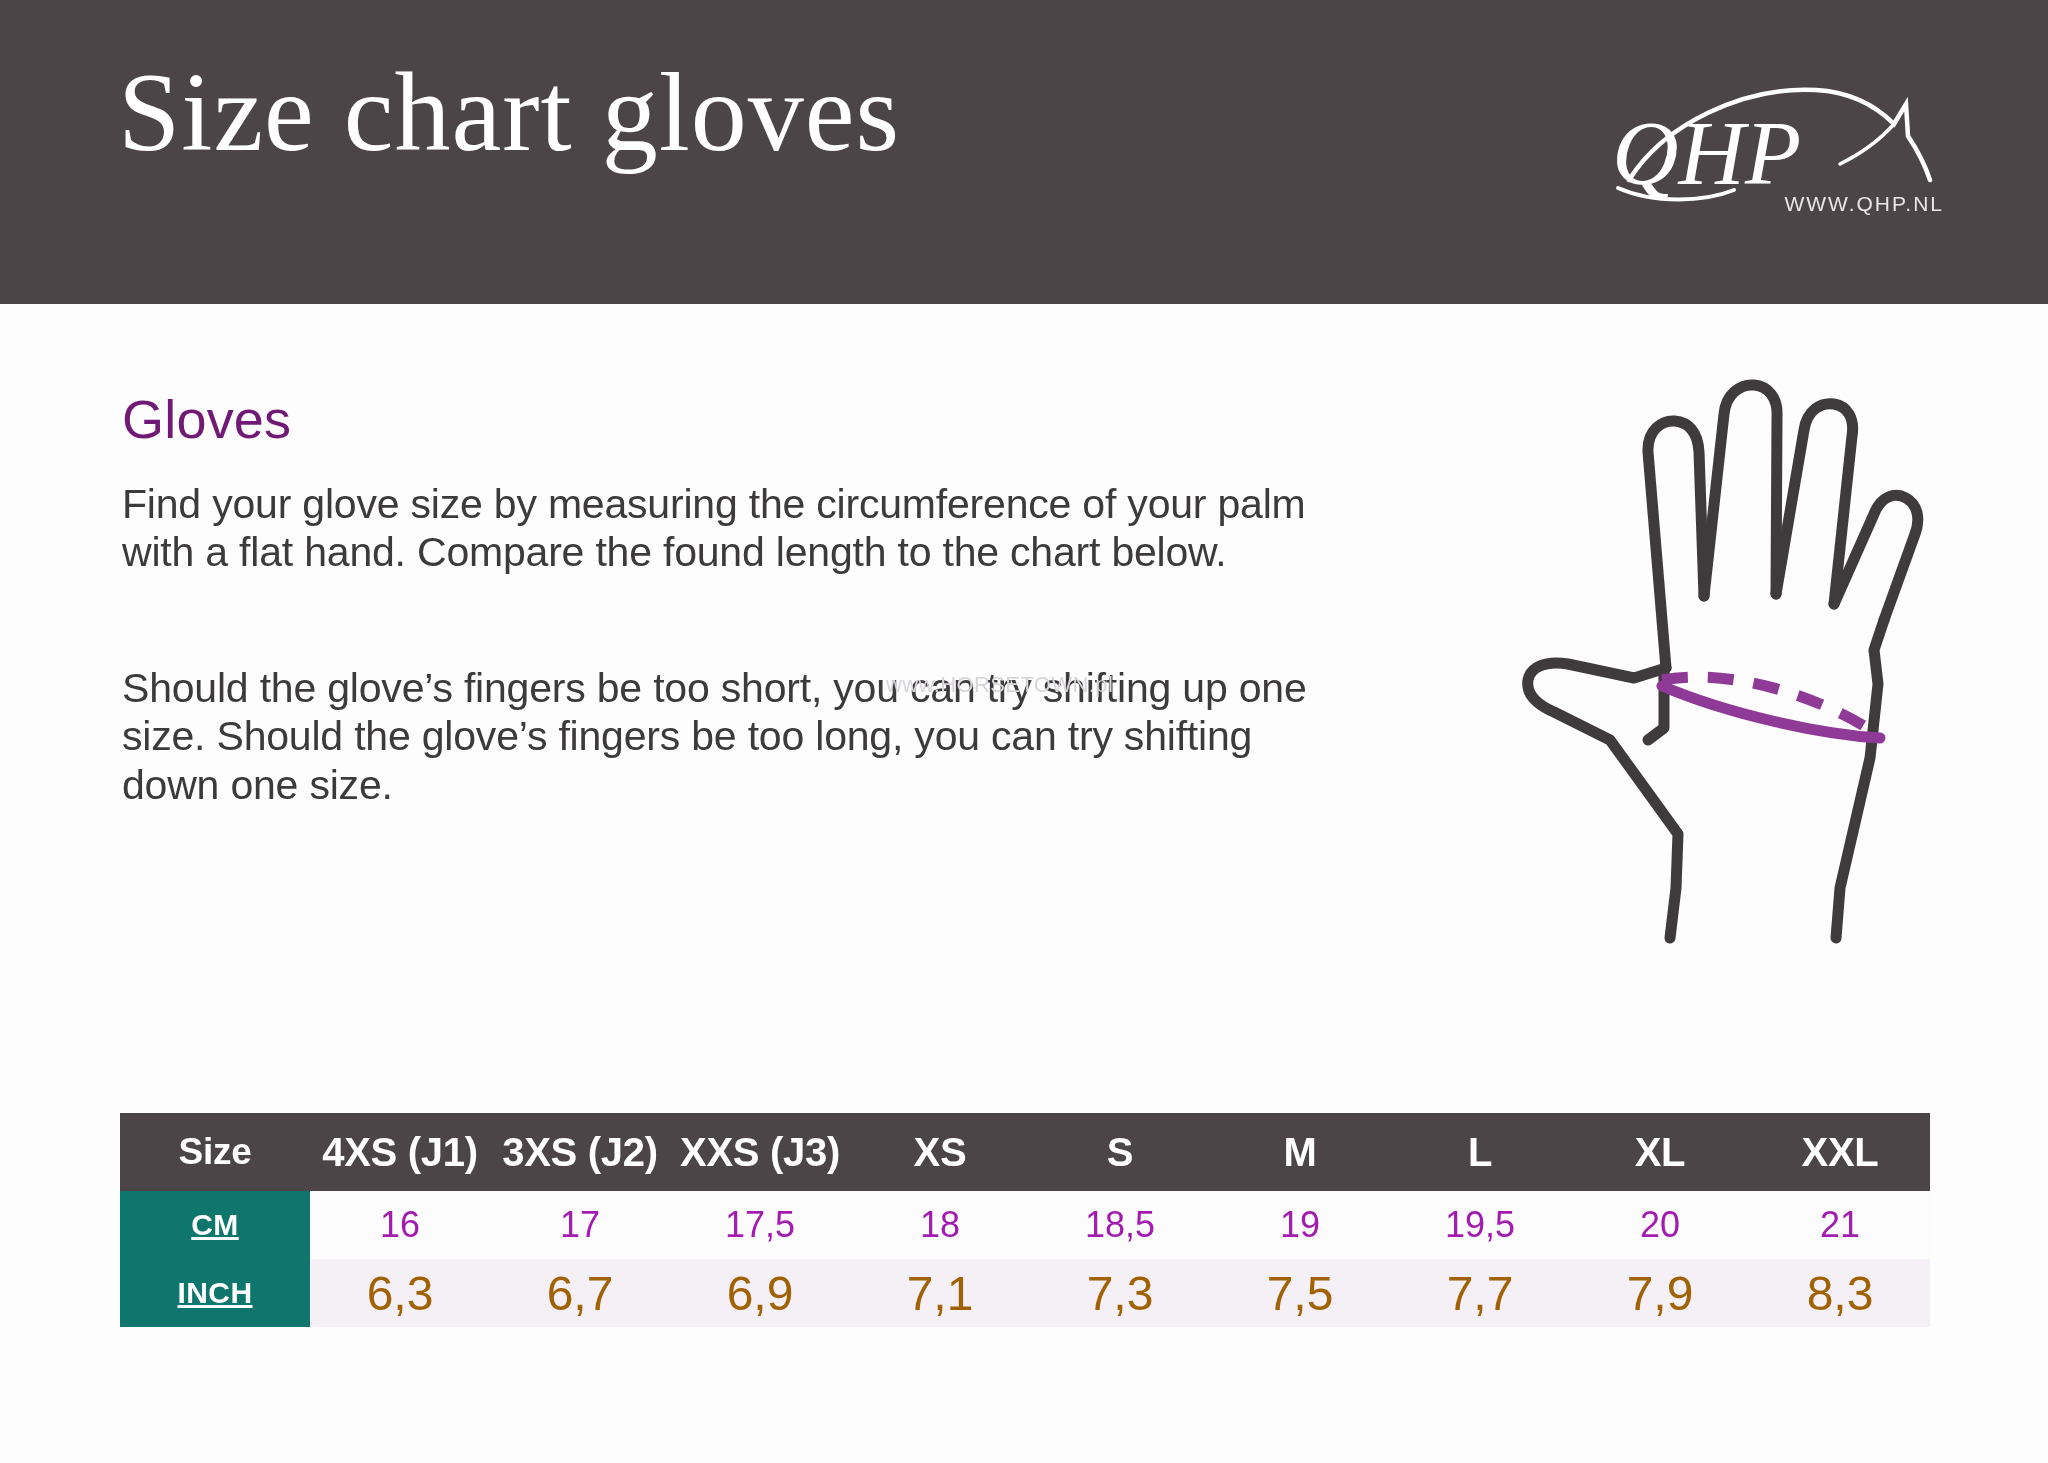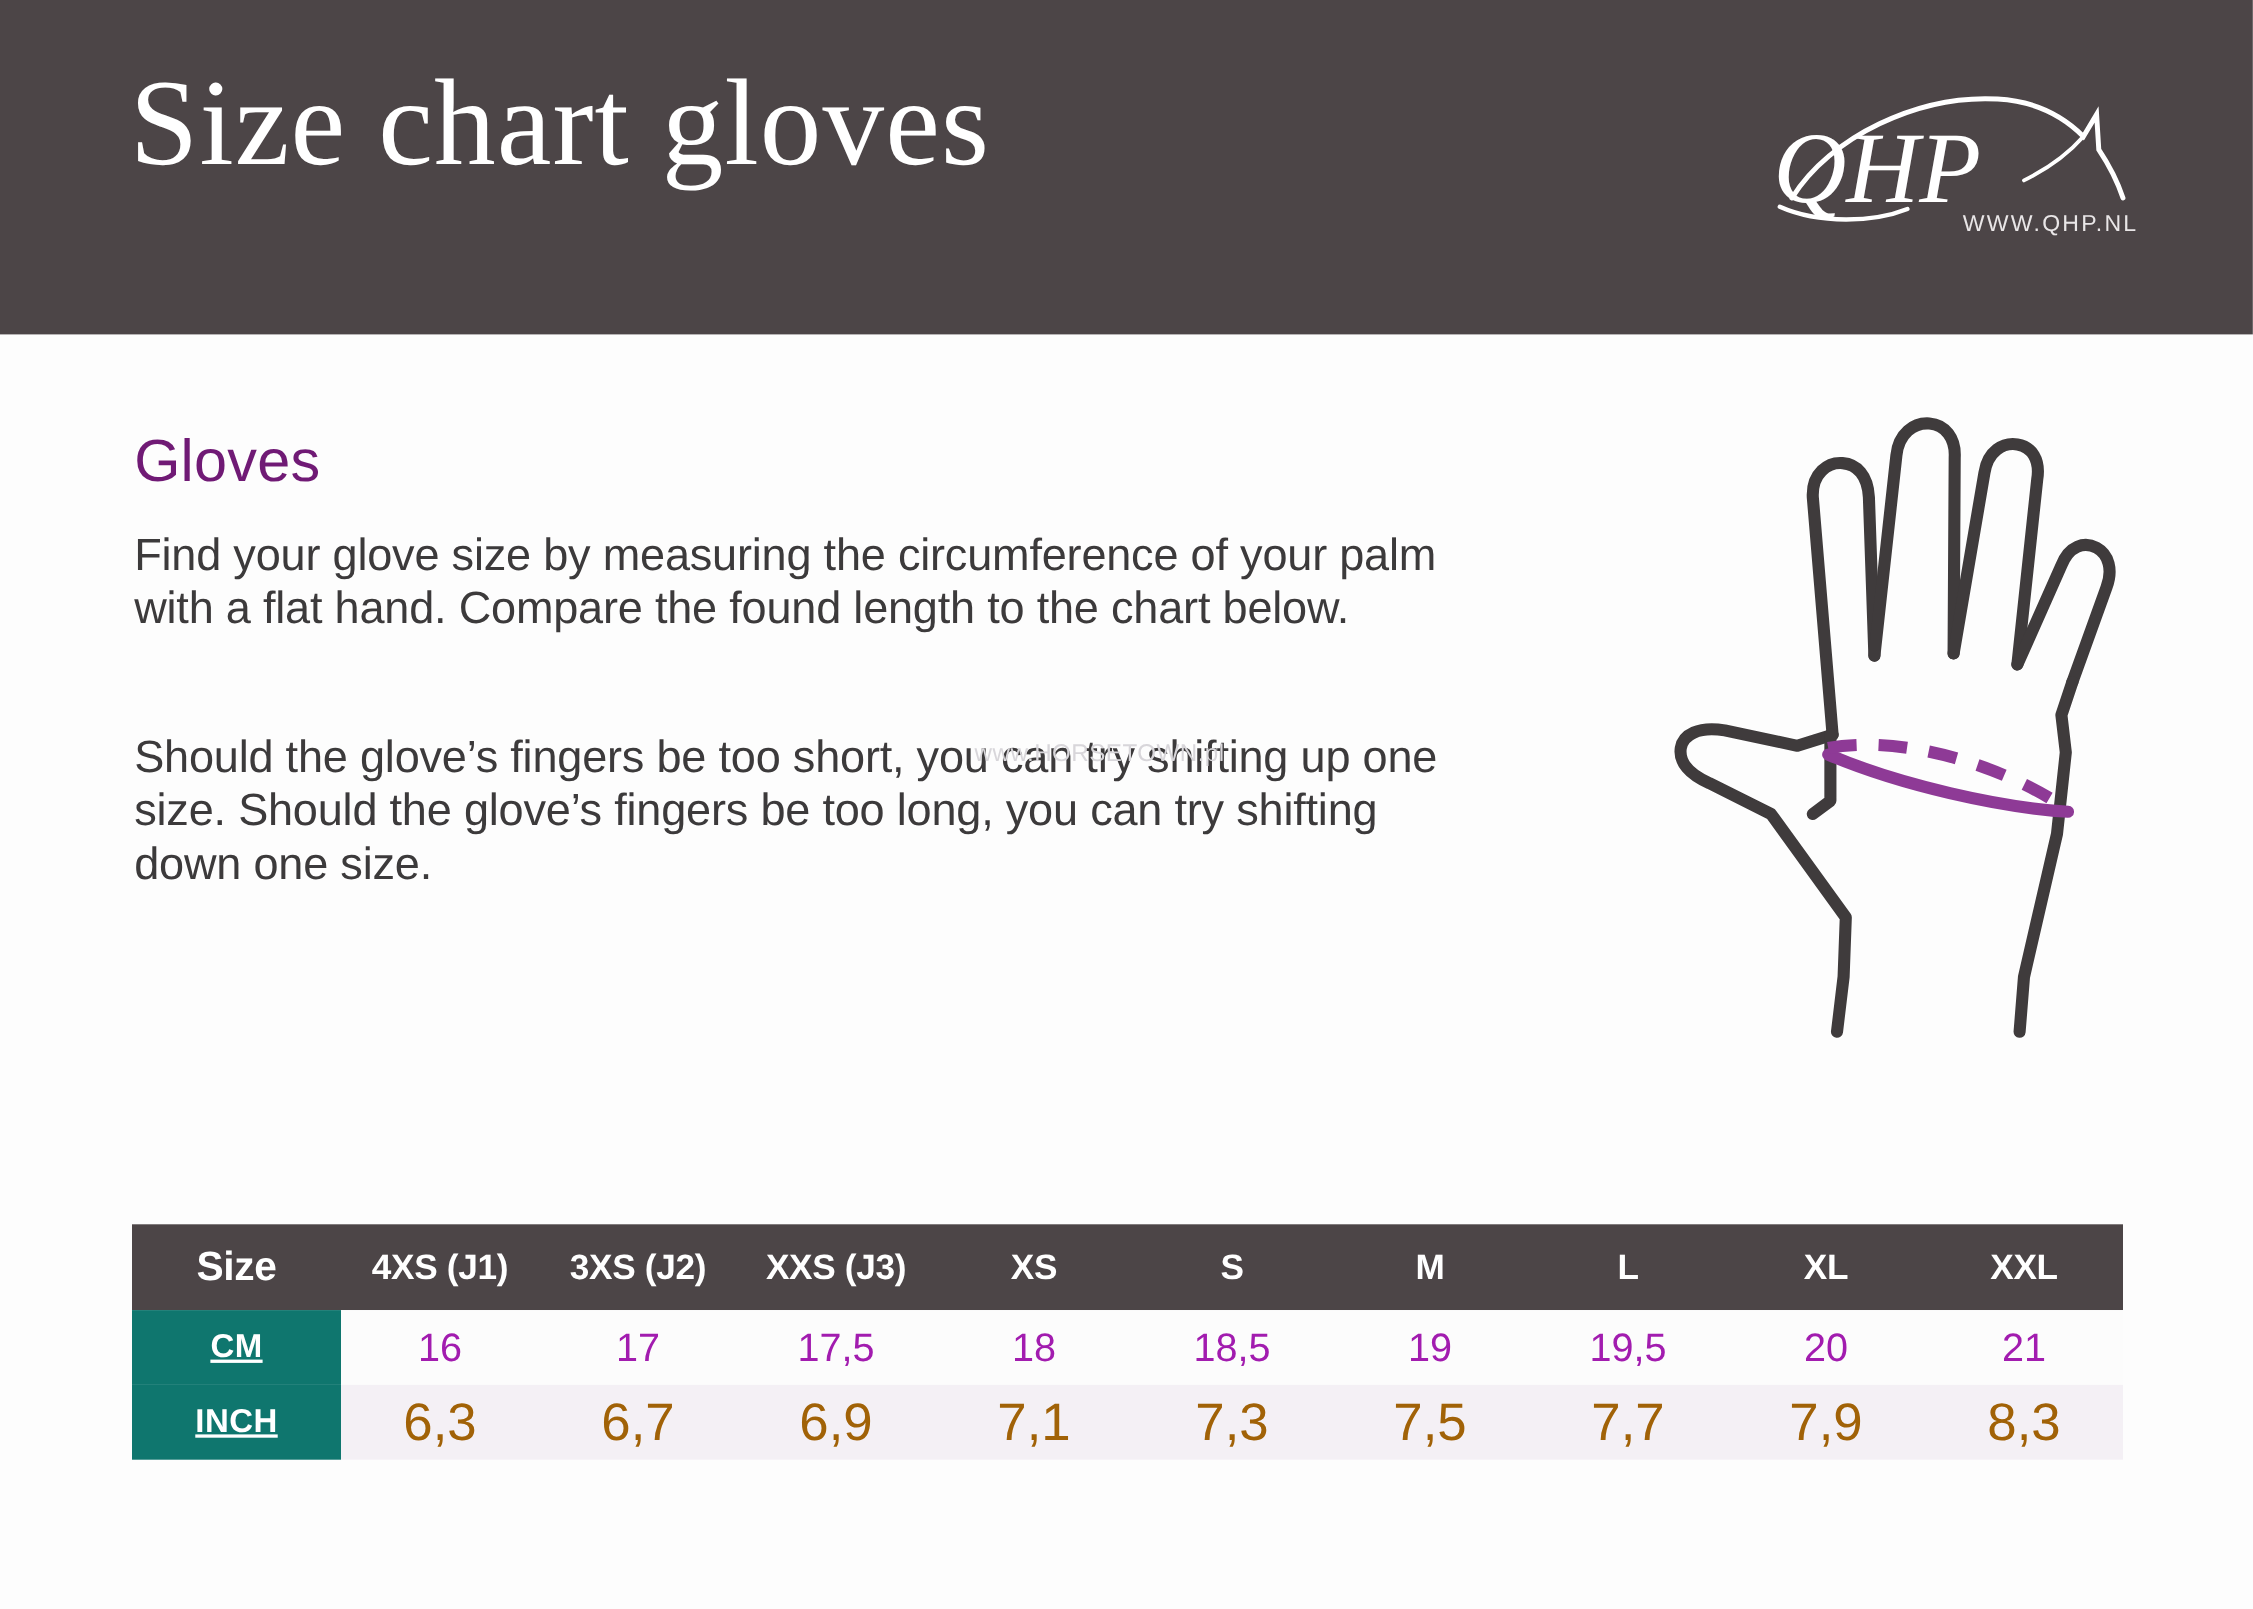--- a/index.html
+++ b/index.html
@@ -129,21 +129,21 @@
     vertical-align: middle;
     padding: 0;
   }
   col.col-label { width: 190px; }
 
   
   tr.row-head th {
     height: 78px;
     background: #4c4547;
     color: #ffffff;
-    font-size: 32px;
+    font-size: 40px;
     font-weight: 700;
     letter-spacing: -0.3px;
   }
   tr.row-head th.head-label {
     font-size: 37px;
   }
 
   
   td.cell-label {
     background: #0f766e;

